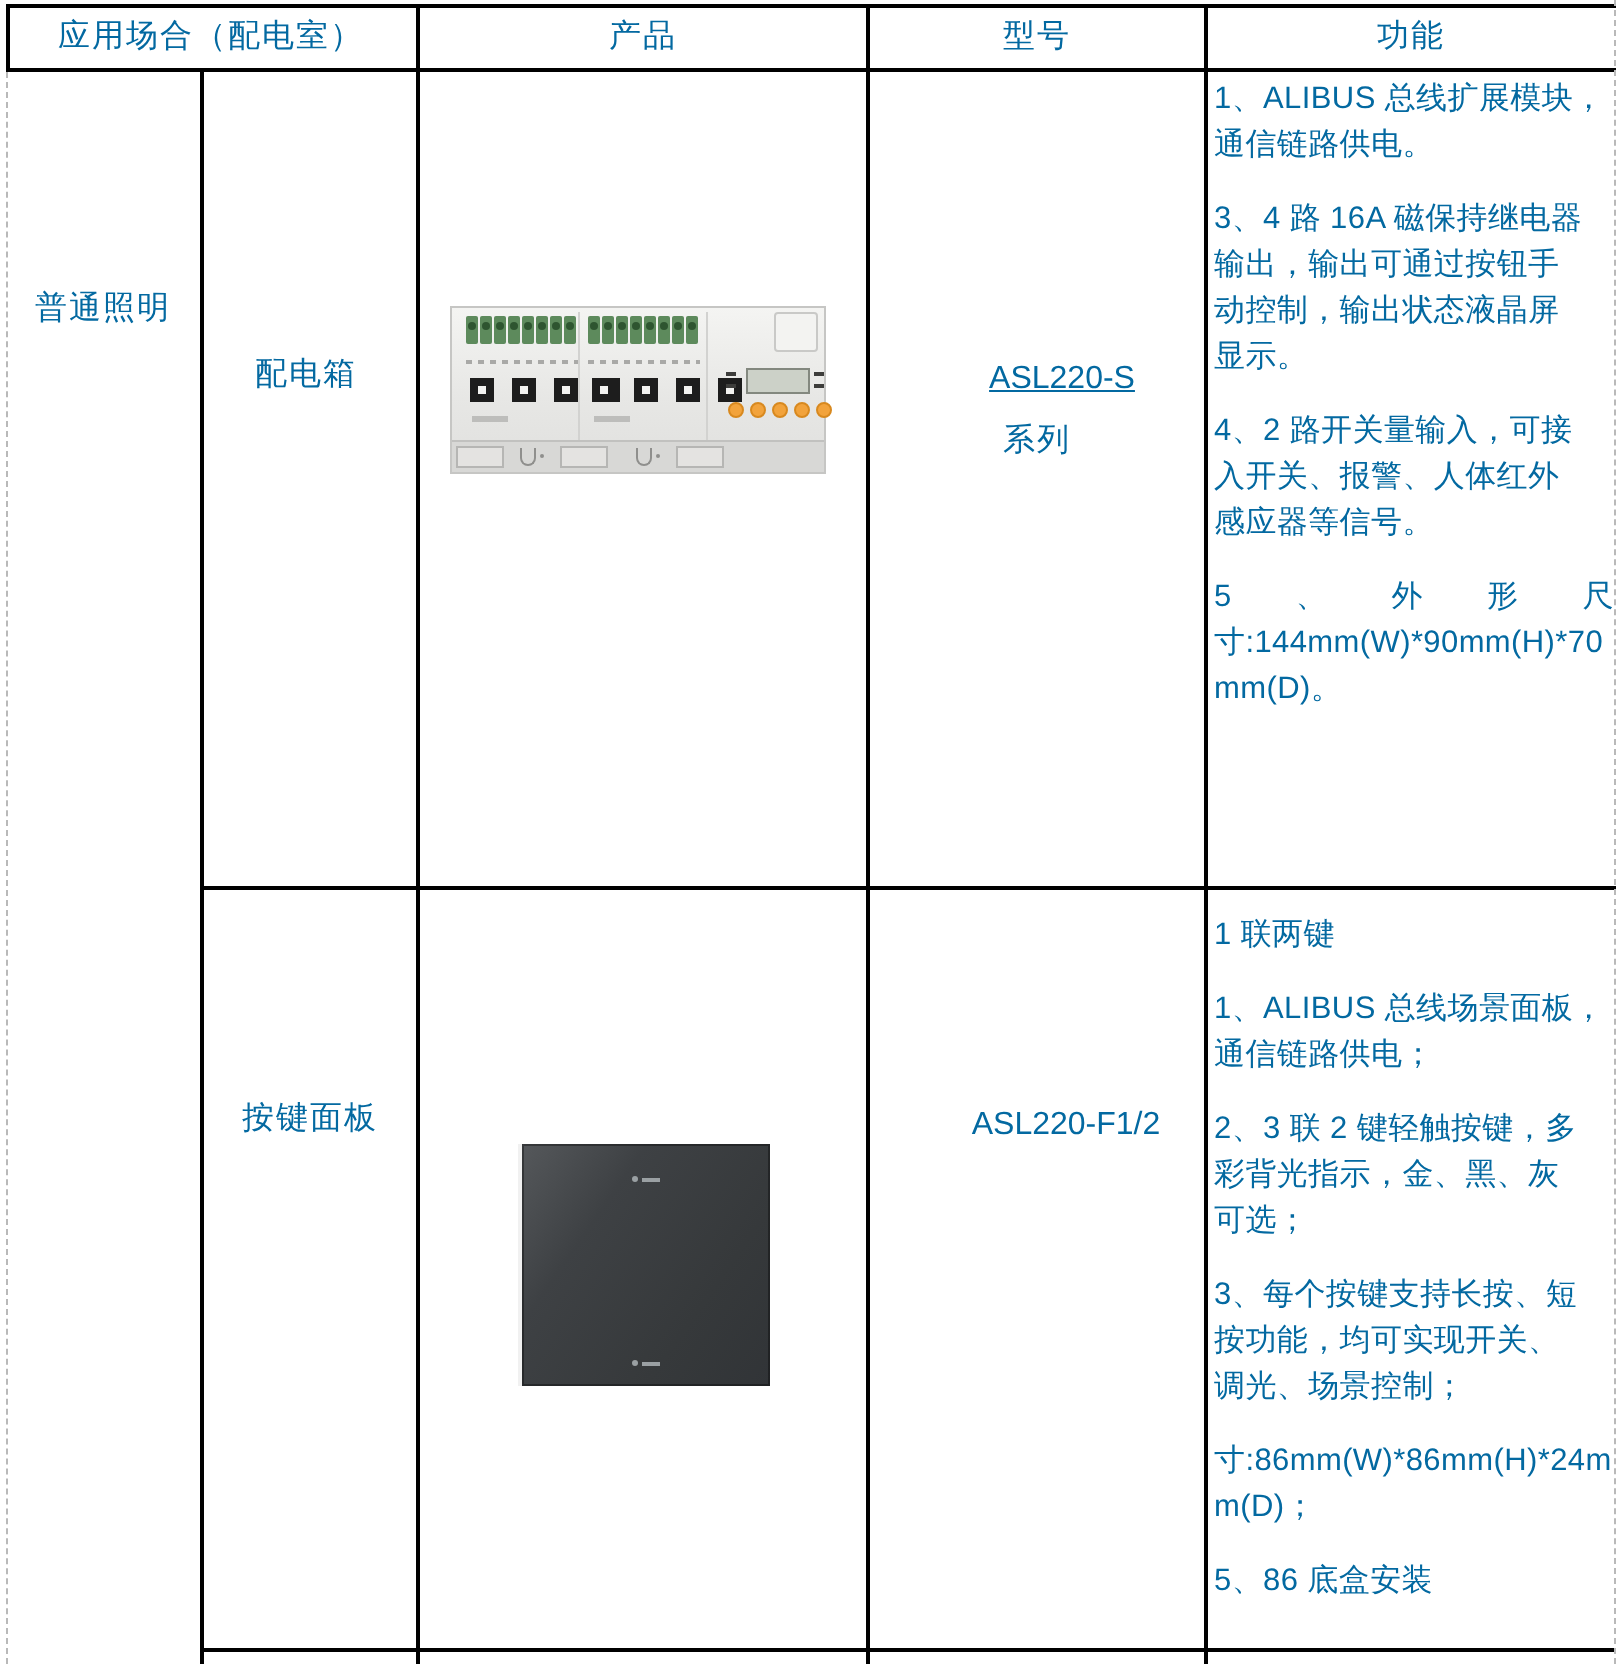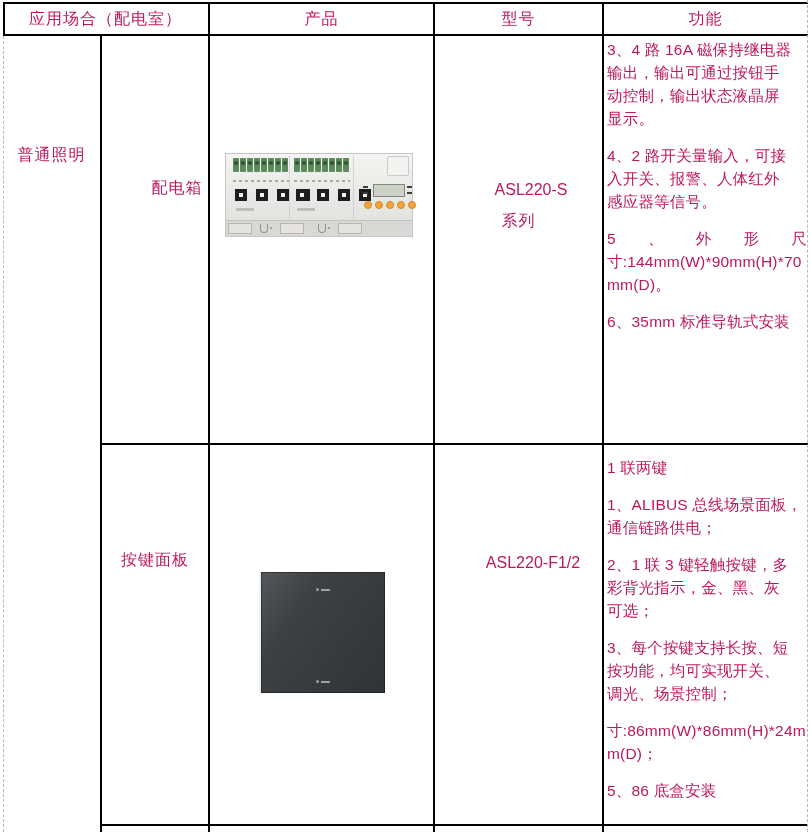--- a/index.html
+++ b/index.html
@@ -1,18 +1,18 @@
 <!DOCTYPE html>
 <html><head>
 <meta charset="utf-8">
 <style>
   html,body{margin:0;padding:0;background:#fff;}
   .page{
     position:relative;width:811px;height:832px;background:#ffffff;
-    font-family:"Liberation Sans",sans-serif;color:#be185d;overflow:hidden;
+    font-family:"Liberation Sans",sans-serif;color:#0369a1;overflow:hidden;
   }
   .ln{position:absolute;background:#000;}
   .dash-v{position:absolute;width:0;border-left:1px dashed #b9b9b9;}
   .cell-label{position:absolute;font-size:16px;letter-spacing:1px;text-align:center;line-height:22px;}
   .fn{position:absolute;left:607px;width:200px;font-size:15.5px;line-height:23px;letter-spacing:0.2px;}
   .fn p{margin:0 0 14px 0;white-space:pre-line;}
   .fn p.spread{margin:0;text-align:justify;text-align-last:justify;}
   
   .module{position:absolute;left:225px;top:153px;width:188px;height:84px;
     background:linear-gradient(180deg,#f4f4f2 0%,#e7e7e5 55%,#e0e0de 100%);
@@ -60,24 +60,24 @@
   <div class="ln" style="left:602px;top:2px;width:2px;height:830px;"></div>
   <div class="dash-v" style="left:807px;top:0px;height:832px;"></div>
 
   <div class="cell-label" style="left:3px;top:8px;width:205px;">应用场合（配电室）</div>
   <div class="cell-label" style="left:210px;top:8px;width:223px;">产品</div>
   <div class="cell-label" style="left:435px;top:8px;width:167px;">型号</div>
   <div class="cell-label" style="left:604px;top:8px;width:203px;">功能</div>
 
   <div class="cell-label" style="left:3px;top:144px;width:97px;text-align:center;">普通照明</div>
 
-  <div class="cell-label" style="left:102px;top:177px;width:102px;margin-left:24px;">配电箱</div>
+  <div class="cell-label" style="left:102px;top:177px;width:102px;">配电箱</div>
   <div class="cell-label" style="left:102px;top:549px;width:106px;">按键面板</div>
 
-  <div class="cell-label" style="left:435px;top:179px;width:192px;letter-spacing:0;">ASL220-S</div>
+  <div class="cell-label" style="left:435px;top:179px;width:192px;letter-spacing:0;text-decoration:underline;">ASL220-S</div>
   <div class="cell-label" style="left:435px;top:210px;width:167px;">系列</div>
   <div class="cell-label" style="left:435px;top:552px;width:196px;letter-spacing:0;">ASL220-F1/2</div>
 
   <div class="module">
     <div class="vdiv" style="left:63px;"></div>
     <div class="vdiv" style="left:127px;"></div>
     <div class="terms" style="left:7px;">
       <span class="term"></span>
         <span class="term"></span>
         <span class="term"></span>
@@ -140,38 +140,39 @@
       <span class="dot"></span>
         <span class="dashm"></span>
     </div>
     <div class="pmark" style="bottom:10px;">
       <span class="dot"></span>
         <span class="dashm"></span>
     </div>
   </div>
 
   <div class="fn" style="top:38px;">
+    <p>1、ALIBUS 总线扩展模块，
+通信链路供电。</p>
     <p>3、4 路 16A 磁保持继电器
 输出，输出可通过按钮手
 动控制，输出状态液晶屏
 显示。</p>
     <p>4、2 路开关量输入，可接
 入开关、报警、人体红外
 感应器等信号。</p>
     <p class="spread">5、外形尺</p>
     <p>寸:144mm(W)*90mm(H)*70
 mm(D)。</p>
-    <p>6、35mm 标准导轨式安装</p>
   </div>
 
   <div class="fn" style="top:456px;">
     <p>1 联两键</p>
     <p>1、ALIBUS 总线场景面板，
 通信链路供电；</p>
-    <p>2、1 联 3 键轻触按键，多
+    <p>2、3 联 2 键轻触按键，多
 彩背光指示，金、黑、灰
 可选；</p>
     <p>3、每个按键支持长按、短
 按功能，均可实现开关、
 调光、场景控制；</p>
     <p>寸:86mm(W)*86mm(H)*24m
 m(D)；</p>
     <p>5、86 底盒安装</p>
   </div>
 

